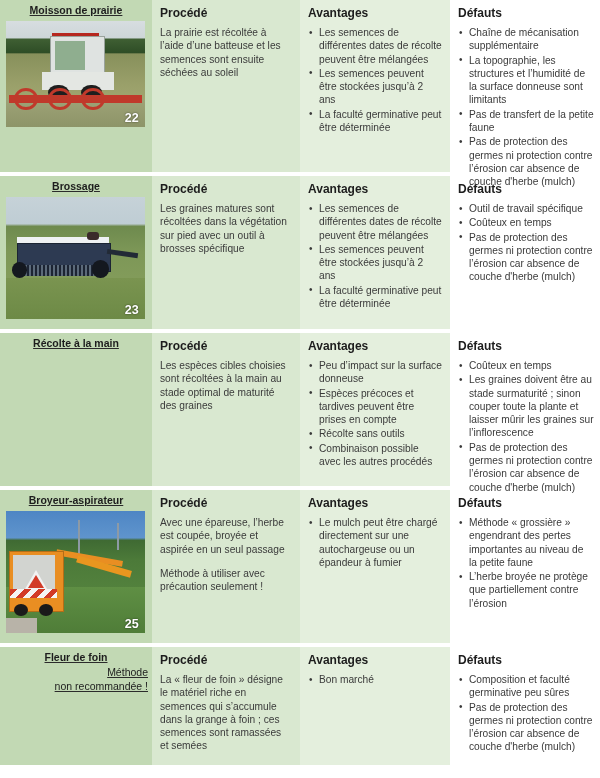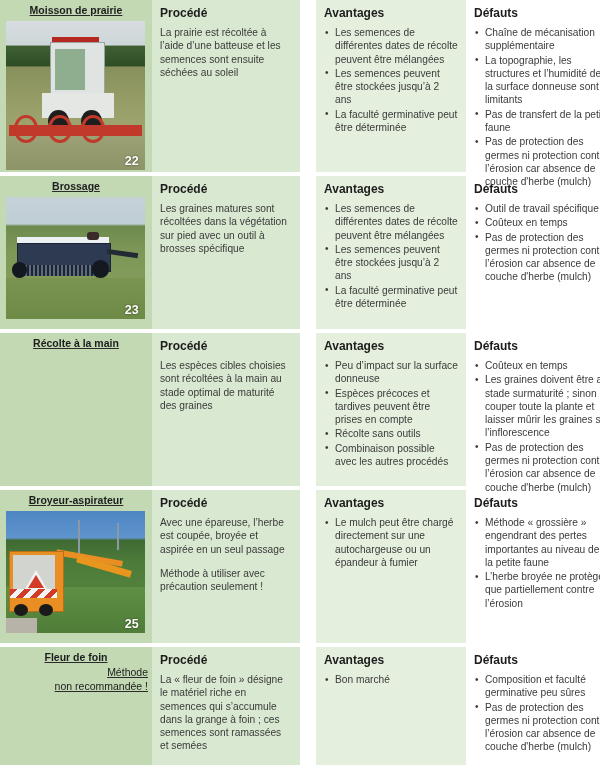--- a/index.html
+++ b/index.html
@@ -45,21 +45,20 @@
     background: #d9e8d0;
     box-sizing: border-box;
     padding: 7px 10px 10px 8px;
   }
   .col-adv {
     width: 150px;
     flex: 0 0 150px;
     background: #e4efdd;
     box-sizing: border-box;
     padding: 7px 8px 10px 8px;
-    margin-left: 16px;
   }
   .col-def {
     width: 150px;
     flex: 0 0 150px;
     background: #ffffff;
     box-sizing: border-box;
     padding: 7px 6px 10px 8px;
   }
 
   .row-h176 { height: 176px; }
@@ -78,21 +77,21 @@
     font-size: 10.5px;
     font-weight: normal;
     text-align: right;
     line-height: 14px;
     padding: 1px 4px 0 4px;
     color: #1d1d1d;
   }
   .photo-frame {
     position: relative;
     margin: 4px 7px 0 6px;
-    height: 149px;
+    height: 106px;
     overflow: hidden;
     background: #7d9a60;
   }
   .photo-num {
     position: absolute;
     right: 6px;
     bottom: 2px;
     color: #ffffff;
     font-weight: bold;
     font-size: 12.5px;

